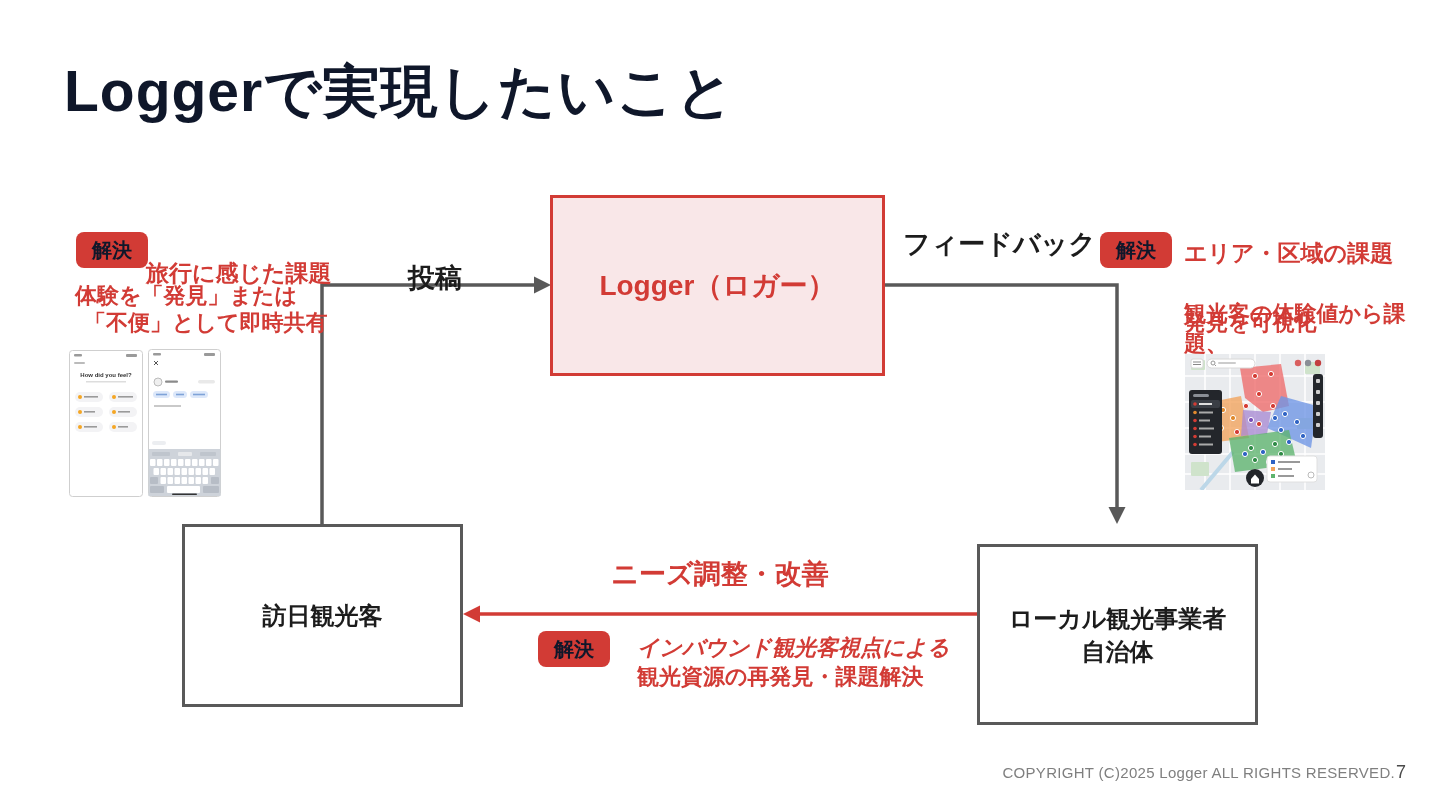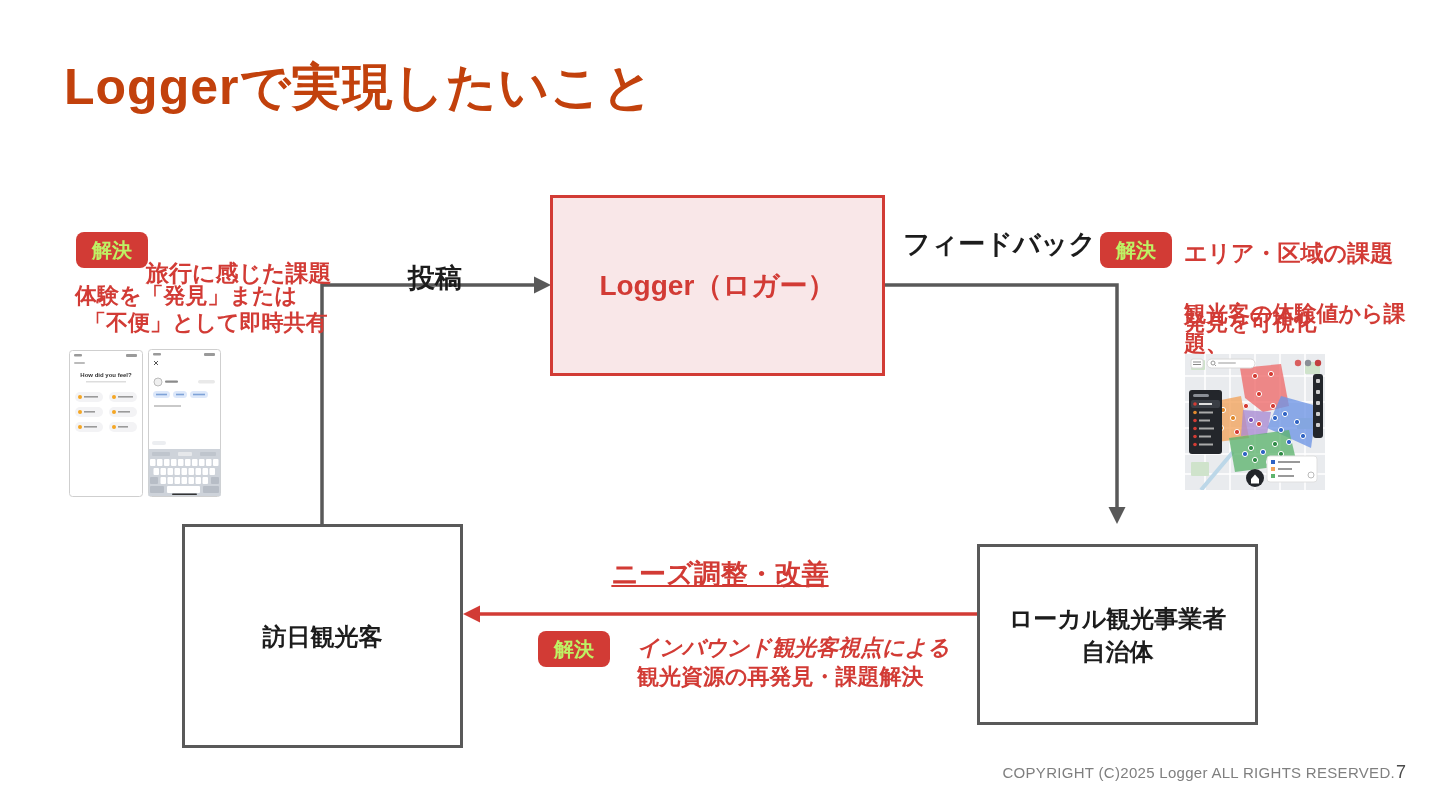--- a/index.html
+++ b/index.html
@@ -2,48 +2,48 @@
 <html style="--accent-red: #d23b35; --logger-box-fill: #f9e7e8; --connector-gray: #595959;"><head>
 <meta charset="utf-8">
 <style>
   * { margin:0; padding:0; box-sizing:border-box; }
   html,body { width:1440px; height:810px; }
   body { font-family:"Liberation Sans","DejaVu Sans",sans-serif; background:#fff; overflow:hidden; }
   .slide { position:relative; width:1440px; height:810px; background:#ffffff; }
 
   .page-title {
     position:absolute; left:64px; top:54px;
-    font-size:50px; font-weight:800; color:#c2410c; letter-spacing:1px;
+    font-size:57px; font-weight:800; color:#0f172a; letter-spacing:1px;
   }
 
   .connector-layer { position:absolute; left:0; top:0; width:1440px; height:810px; pointer-events:none; }
   .gray-line { stroke:var(--connector-gray,#595959); stroke-width:3.5; fill:none; }
   .gray-head { fill:var(--connector-gray,#595959); }
   .red-line  { stroke:var(--accent-red,#d23b35); stroke-width:3.5; fill:none; }
   .red-head  { fill:var(--accent-red,#d23b35); }
 
   .flow-label { position:absolute; font-size:27px; font-weight:700; color:#1c1c1c; }
-  .flow-label.red { color:var(--accent-red,#d23b35);text-decoration:underline; }
+  .flow-label.red { color:var(--accent-red,#d23b35); }
 
   .diagram-box {
     position:absolute; border:3px solid #595959; background:#fff;
     display:flex; flex-direction:column; align-items:center; justify-content:center;
     text-align:center; font-weight:700; color:#1c1c1c;
   }
   .logger-box {
     border-color:var(--accent-red,#d23b35);
     background:var(--logger-box-fill,#f9e7e8);
     color:var(--accent-red,#d23b35); font-size:28px;
   }
   .actor-label { font-size:24px; line-height:33px; }
 
   .badge {
     position:absolute; width:72px; height:36px;
     background:var(--accent-red,#d23b35); border-radius:8px;
-    color:#bef264; font-size:20px; font-weight:700;
+    color:#0f172a; font-size:20px; font-weight:700;
     display:flex; align-items:center; justify-content:center;
   }
   .red-text { position:absolute; color:var(--accent-red,#d23b35); font-weight:700; }
   .callout-heading { font-size:23px; }
   .callout-line { font-size:22px; }
 
   .shot { position:absolute; }
   .shot svg { display:block; }
 
   .footer {
@@ -84,21 +84,21 @@
 
   <div class="badge" style="left:1100px; top:232px;">解決</div>
   <div class="red-text callout-heading" style="left:1184px; top:238px;">エリア・区域の課題</div>
   <div class="red-text callout-line" style="left:1184px; top:299px;">観光客の体験値から課題、</div>
   <div class="red-text callout-line" style="left:1184px; top:308px;">発見を可視化</div>
 
   <div class="badge" style="left:538px; top:631px;">解決</div>
   <div class="red-text callout-line" style="left:637px; top:633px;font-style:italic;">インバウンド観光客視点による</div>
   <div class="red-text callout-line" style="left:637px; top:662px;">観光資源の再発見・課題解決</div>
 
-  <div class="diagram-box" style="left:182px; top:524px; width:281px; height:224px;">
+  <div class="diagram-box" style="left:182px; top:524px; width:281px; height:183px;">
     <span class="actor-label">訪日観光客</span>
   </div>
   <div class="diagram-box" style="left:977px; top:544px; width:281px; height:181px;">
     <span class="actor-label">ローカル観光事業者</span>
     <span class="actor-label">自治体</span>
   </div>
 
   <div class="shot" style="left:69px; top:350px;">
     <svg width="74" height="147" viewBox="0 0 74 147">
       <rect x="0.5" y="0.5" width="73" height="146" rx="3" fill="#ffffff" stroke="#cfcfcf"></rect>

